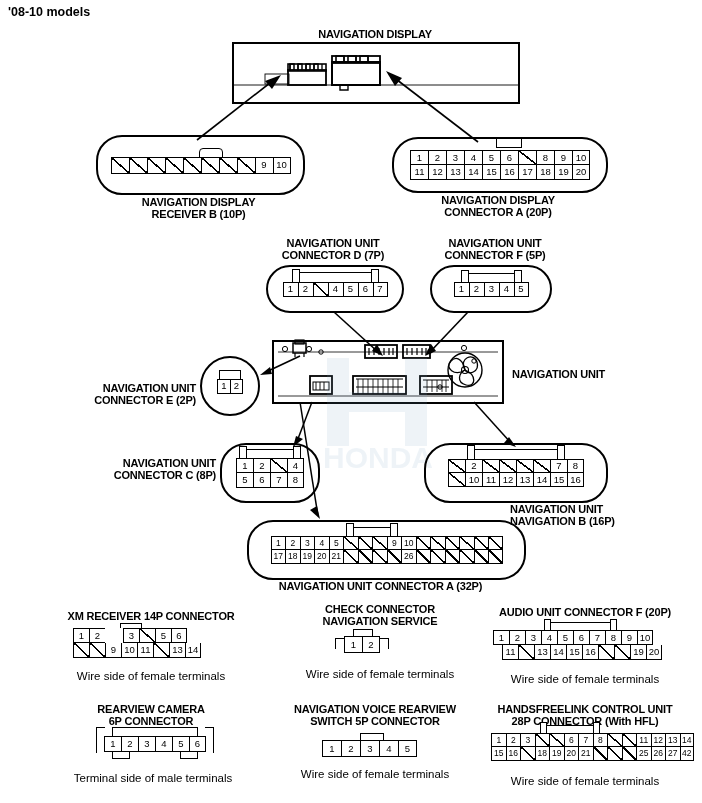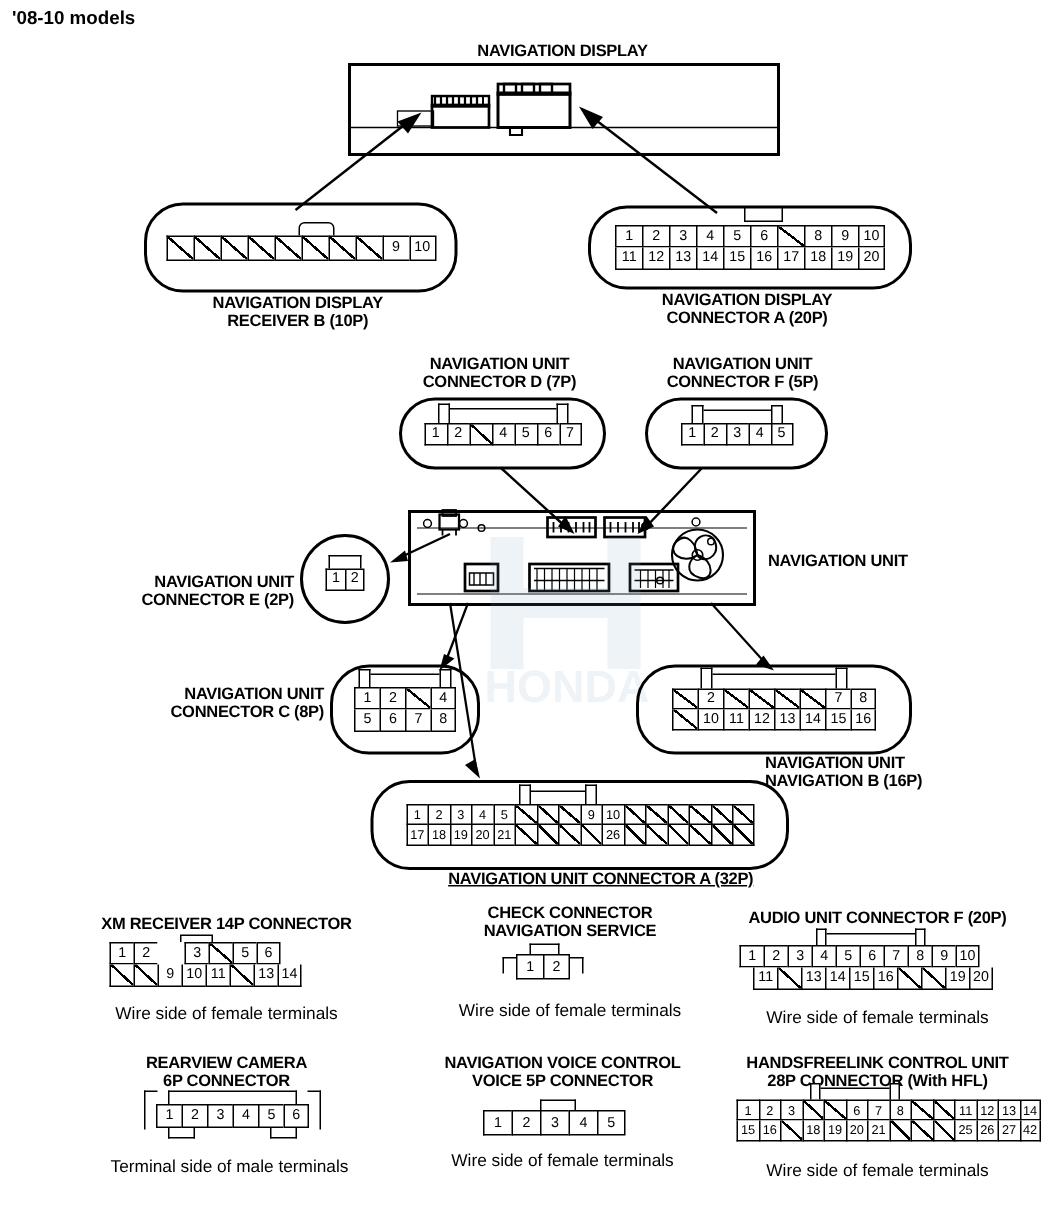--- a/index.html
+++ b/index.html
@@ -358,21 +358,21 @@
         <div class="cell" style="width: 14.5px; height: 14px; font-size: 8.5px;">26</div>
         <div class="cell hatch" style="width: 14.5px; height: 14px; font-size: 8.5px;"></div>
         <div class="cell hatch" style="width: 14.5px; height: 14px; font-size: 8.5px;"></div>
         <div class="cell hatch" style="width: 14.5px; height: 14px; font-size: 8.5px;"></div>
         <div class="cell hatch" style="width: 14.5px; height: 14px; font-size: 8.5px;"></div>
         <div class="cell hatch" style="width: 14.5px; height: 14px; font-size: 8.5px;"></div>
         <div class="cell hatch" style="width: 14.5px; height: 14px; font-size: 8.5px;"></div>
       </div>
   </div>
 </div>
-<div class="abs ttl" style="left:263px;top:580px;width:275px;text-decoration:underline;">NAVIGATION UNIT CONNECTOR A (32P)</div>
+<div class="abs ttl" style="left:243px;top:580px;width:275px;">NAVIGATION UNIT CONNECTOR A (32P)</div>
 <div class="abs" style="left:296px;top:400px;">
   <svg width="28" height="120">
       <path class="ln" d="M4,2 L22,116" stroke-width="1.5"></path>
     <path d="M24,119 L14,110 L21,106 Z" fill="#000"></path>
     </svg>
 </div>
 
 <div class="abs ttl" style="left:46px;top:610px;width:210px;">XM RECEIVER 14P CONNECTOR</div>
 <div class="abs" style="left:73px;top:628px;">
   <div style="position:relative;">
@@ -470,22 +470,22 @@
         <div class="cell" style="width: 17px; height: 16px;">5</div>
         <div class="cell" style="width: 17px; height: 16px;">6</div>
       </div>
     <div class="ltab" style="left:8px;top:16px;width:16px;height:6px;border-top:0;"></div>
     <div class="ltab" style="right:8px;top:16px;width:16px;height:6px;border-top:0;"></div>
   </div>
 </div>
 <div class="abs cap" style="left:40px;top:772px;width:226px;">Terminal side of male terminals</div>
 
 <div class="abs ttl" style="left:275px;top:703px;width:200px;">
-  <div>NAVIGATION VOICE CONTROL</div>
-  <div>VOICE 5P CONNECTOR</div>
+  <div>NAVIGATION VOICE REARVIEW</div>
+  <div>SWITCH 5P CONNECTOR</div>
 </div>
 <div class="abs" style="left:322px;top:740px;">
   <div style="position:relative;">
     <div style="position:absolute;left:38px;width:22px;top:-7px;height:7px;border:1.3px solid #000;border-bottom:0;"></div>
     <div class="pinrow" id="vcr1">
         <div class="cell" style="width: 19px; height: 17px;">1</div>
         <div class="cell" style="width: 19px; height: 17px;">2</div>
         <div class="cell" style="width: 19px; height: 17px;">3</div>
         <div class="cell" style="width: 19px; height: 17px;">4</div>
         <div class="cell" style="width: 19px; height: 17px;">5</div>

